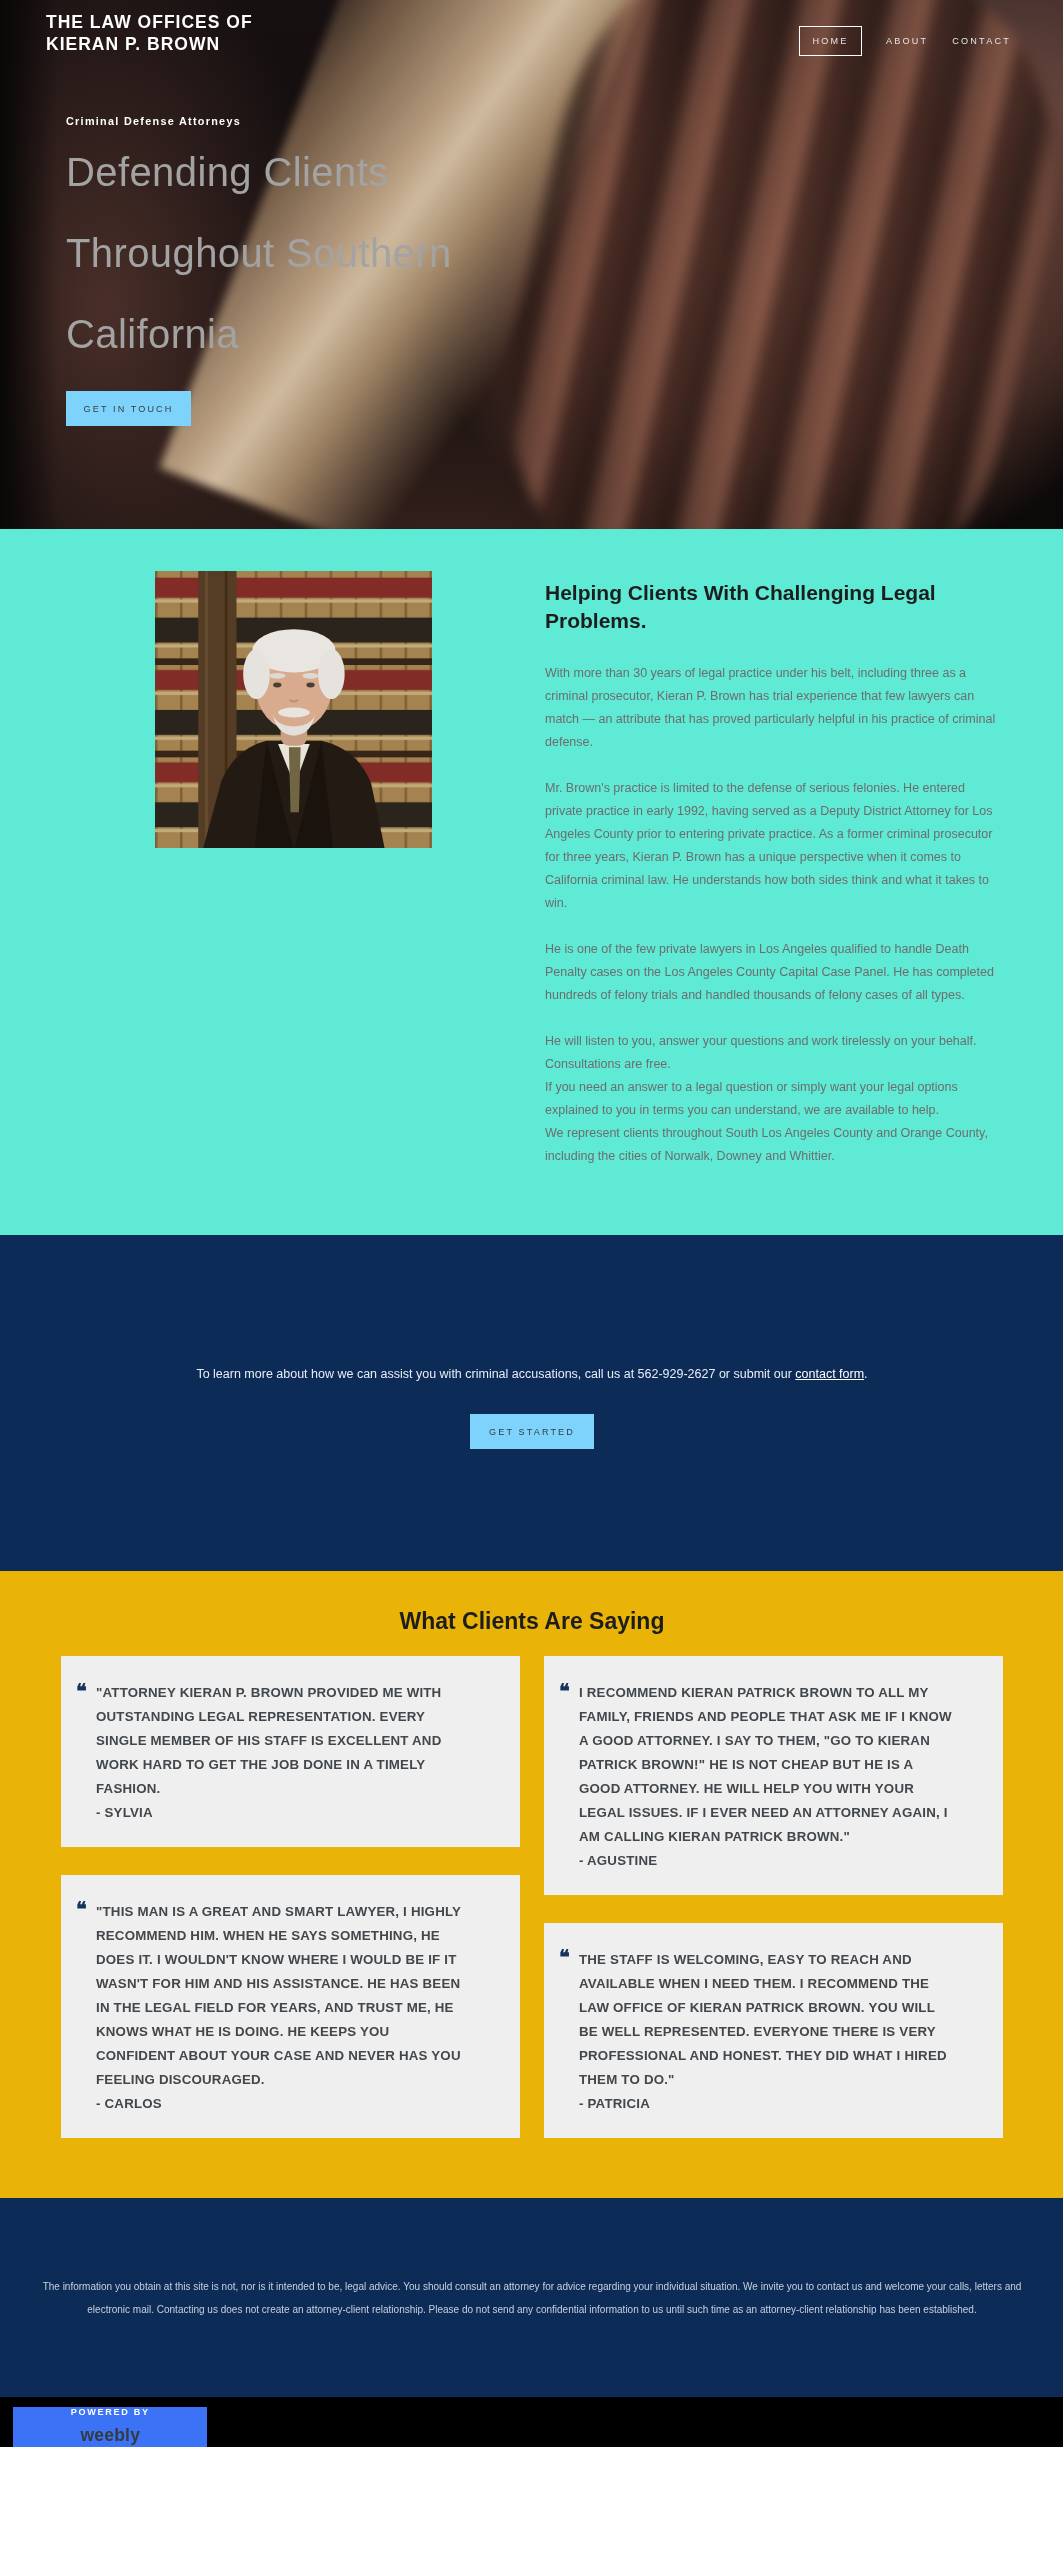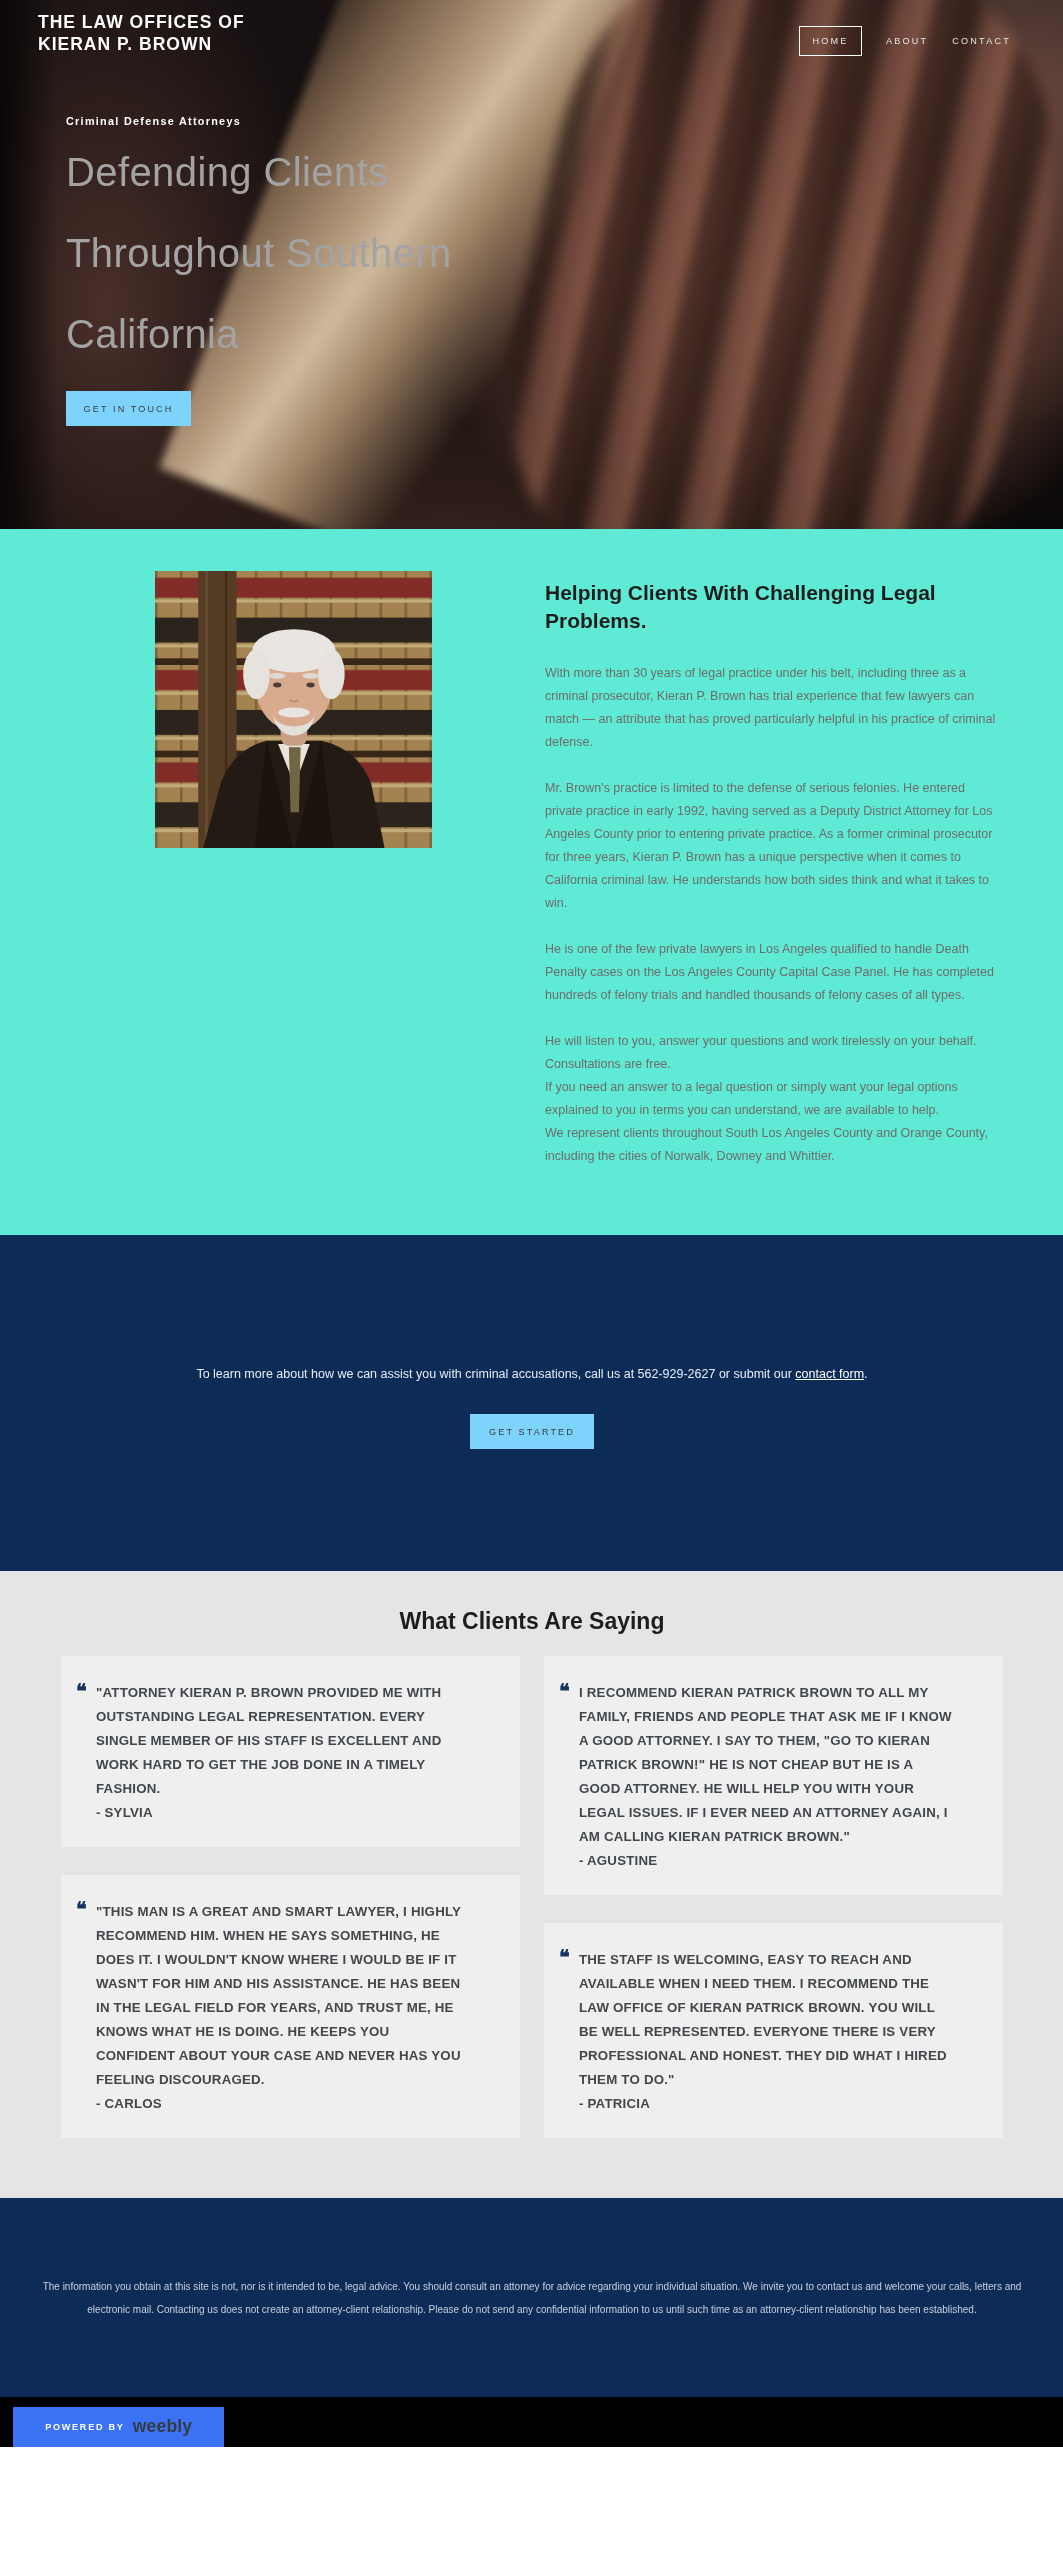--- a/index.html
+++ b/index.html
@@ -17,21 +17,21 @@
       linear-gradient(#161011, #0c0909); }
   .hero-art::before { content:""; position:absolute; left:266px; top:-108px; width:283px; height:648px;
     transform:rotate(21deg);
     background:linear-gradient(105deg, rgba(42,26,22,0) 0%, #6f5742 18%, #c0a485 42%, #d9c4a7 50%, #a58868 64%, rgba(40,24,20,0) 88%);
     filter:blur(4.2px); opacity:.95; }
   .hero-art::after { content:""; position:absolute; left:532px; top:-50px; width:499px; height:665px;
     transform:rotate(13deg); border-radius:36%;
     background:repeating-linear-gradient(90deg, #2a1915 0 18.3px, #7a4f40 33px 48px, #95624f 52px 58px, #3a221c 71px 90px);
     filter:blur(6.6px); opacity:.72; }
 
-  .site-header { position:absolute; top:10.8px; left:0; right:0; z-index:5;
+  .site-header { position:absolute; top:10.8px; left:8px; right:0; z-index:5;
     display:flex; justify-content:space-between; align-items:center; padding:0 53px 0 38px; }
   .logo { color:#ffffff; font-size:17.5px; font-weight:bold; letter-spacing:1px; line-height:22.4px; text-transform:uppercase; }
   .nav { display:flex; align-items:center; gap:24px; margin-top:15px; }
   .nav-item { color:#e6e6e6; font-size:9.1px; letter-spacing:2.2px; cursor:pointer; text-decoration:none; }
   .nav-item.active { border:0.8px solid #ffffff; padding:9.1px 12.5px; }
 
   .hero-content { position:absolute; left:66px; top:115px; z-index:4; }
   .kicker { color:#ffffff; font-size:10.8px; font-weight:bold; letter-spacing:1.3px; }
   .hero-title { color:#a3a3a3; font-weight:400; font-size:40px; line-height:81px; margin-top:5px;
     white-space:pre-line; letter-spacing:0.4px; }
@@ -49,37 +49,37 @@
   .about-text p.multiline { white-space:pre-line; margin-bottom:0; }
 
   
   .cta { background:#0d2b57; text-align:center; padding:98px 0 122px; }
   .cta-heading { color:#ffffff; font-size:23px; line-height:28px; font-weight:bold; }
   .cta-line { color:#e8edf5; font-size:12.5px; line-height:18.3px; margin-top:32px; }
   .cta-line a { color:#ffffff; text-decoration:underline; cursor:pointer; }
   .cta-btn { margin-top:31px; width:124px; padding:12.5px 0; }
 
   
-  .testimonials { background:#e5e5e5; padding:37px 0 60px; }
+  .testimonials { background:#eab308; padding:37px 0 60px; }
   .testimonials-heading { text-align:center; color:#1d1d1d; font-size:23px; font-weight:bold; }
   .cards { width:942px; margin:21px auto 0; display:flex; gap:24px; }
   .card-col { flex:1; display:flex; flex-direction:column; gap:28px; }
   .card { background:#efefef; position:relative; padding:25px 50px 21.6px 35px; }
   .quote-mark { position:absolute; left:15px; top:22.4px; color:#16345f; font-size:20px; font-weight:bold; }
   .card-text, .card-author { color:#42474c; font-size:13.3px; font-weight:bold; line-height:24px; letter-spacing:0.2px; }
 
   
   .site-footer { background:#0d2b57; text-align:center; padding:52px 33px 76px; }
   .footer-line { color:#c7d0de; font-size:10px; line-height:16.6px; }
   .footer-disclaimer { color:#c7d0de; font-size:10px; line-height:23px; margin:25px auto 0; max-width:989px; }
 
   
   .bottom-bar { background:#000000; height:50px; position:relative; }
-  .weebly-badge { position:absolute; left:13.3px; top:10px; width:211px; height:40px; background:#3b72f6;
-    display:flex; align-items:center; justify-content:center; gap:8.3px; cursor:pointer; }
+  .weebly-badge { position:absolute; left:13.3px; top:10px; width:194px; height:40px; background:#3b72f6;
+    display:flex; align-items:center; justify-content:center; gap:8.3px; cursor:pointer;flex-direction:column; }
   .powered-label { color:#ffffff; font-size:9.1px; font-weight:bold; letter-spacing:1.7px; }
   .weebly-brand { color:#353b3f; font-size:17.5px; font-weight:bold; letter-spacing:0.2px; }
 </style>
 </head>
 <body>
 
 <section class="hero">
   <div class="hero-art"></div>
 
   <header class="site-header">

